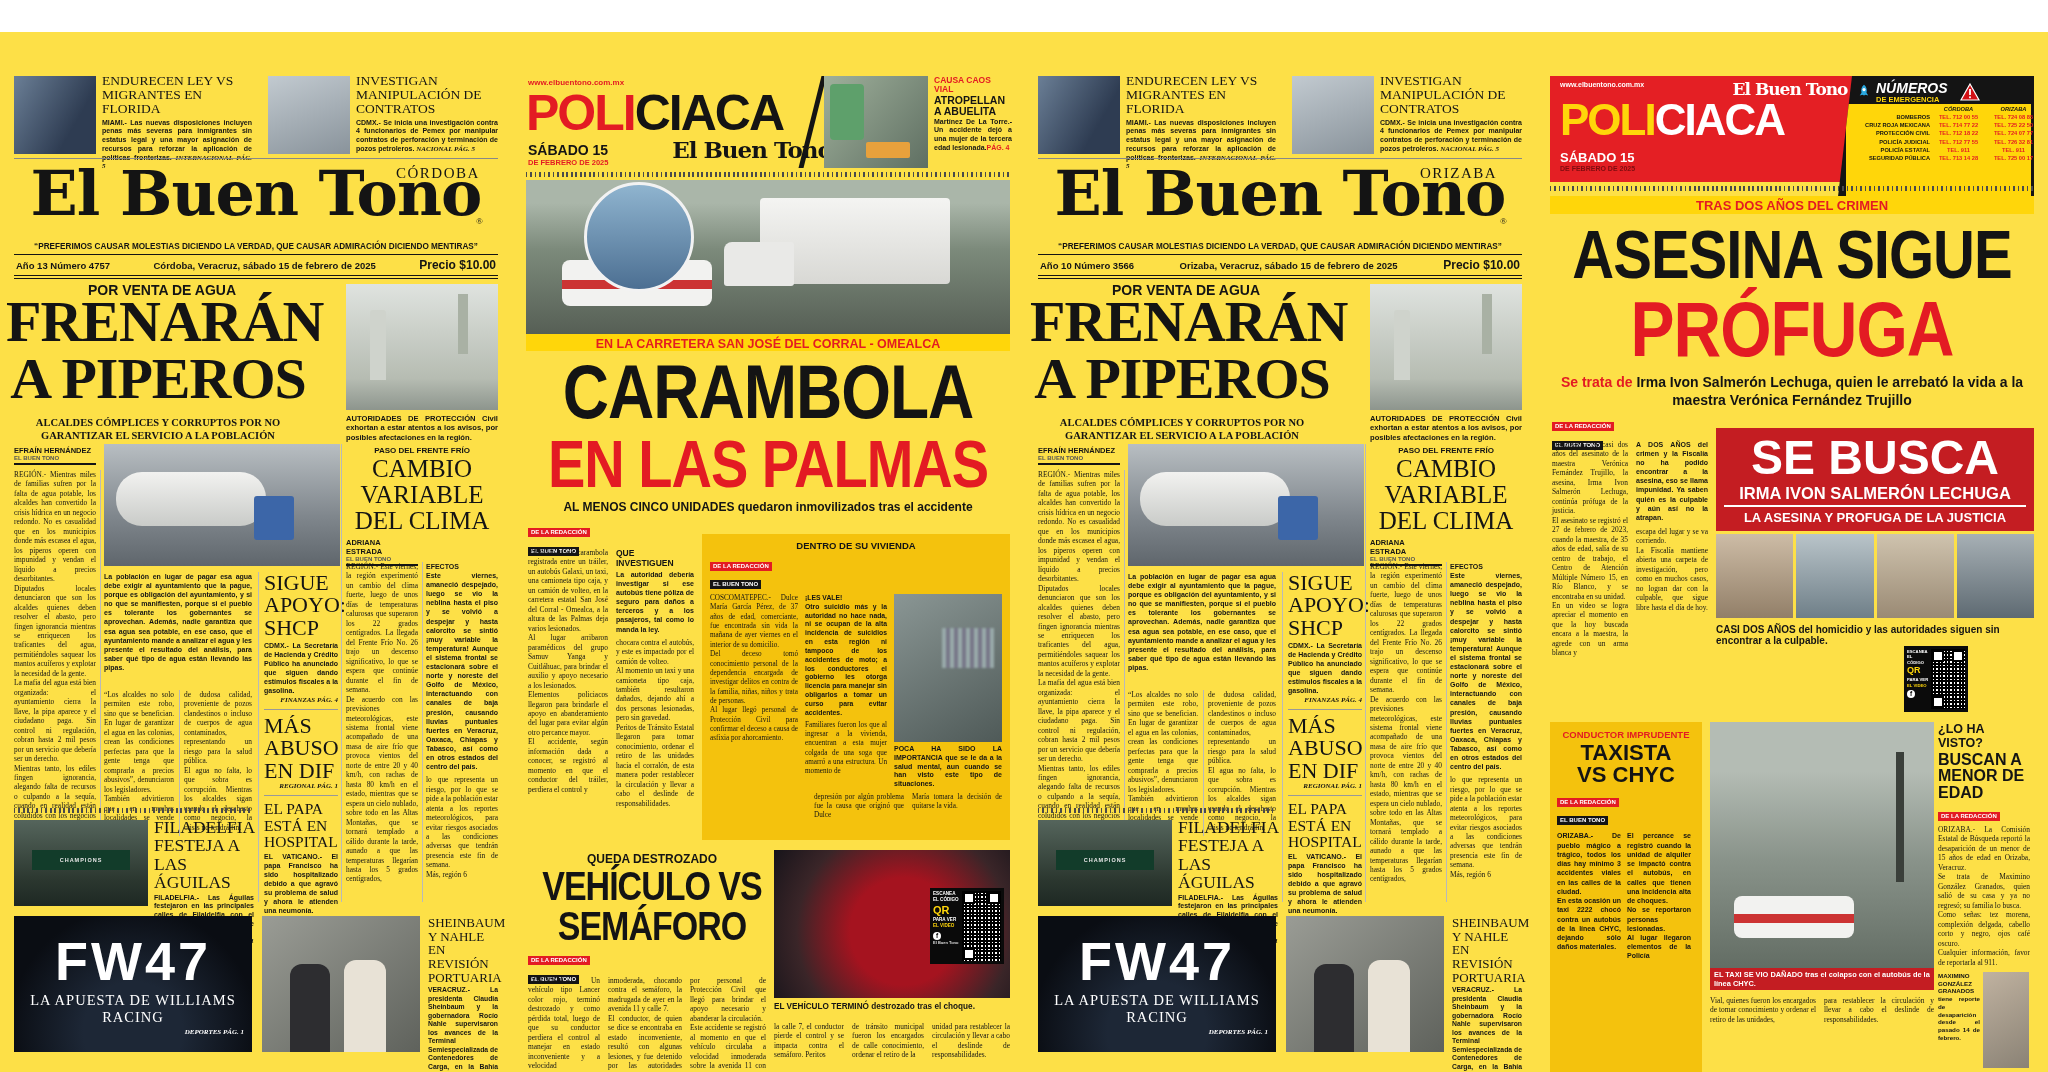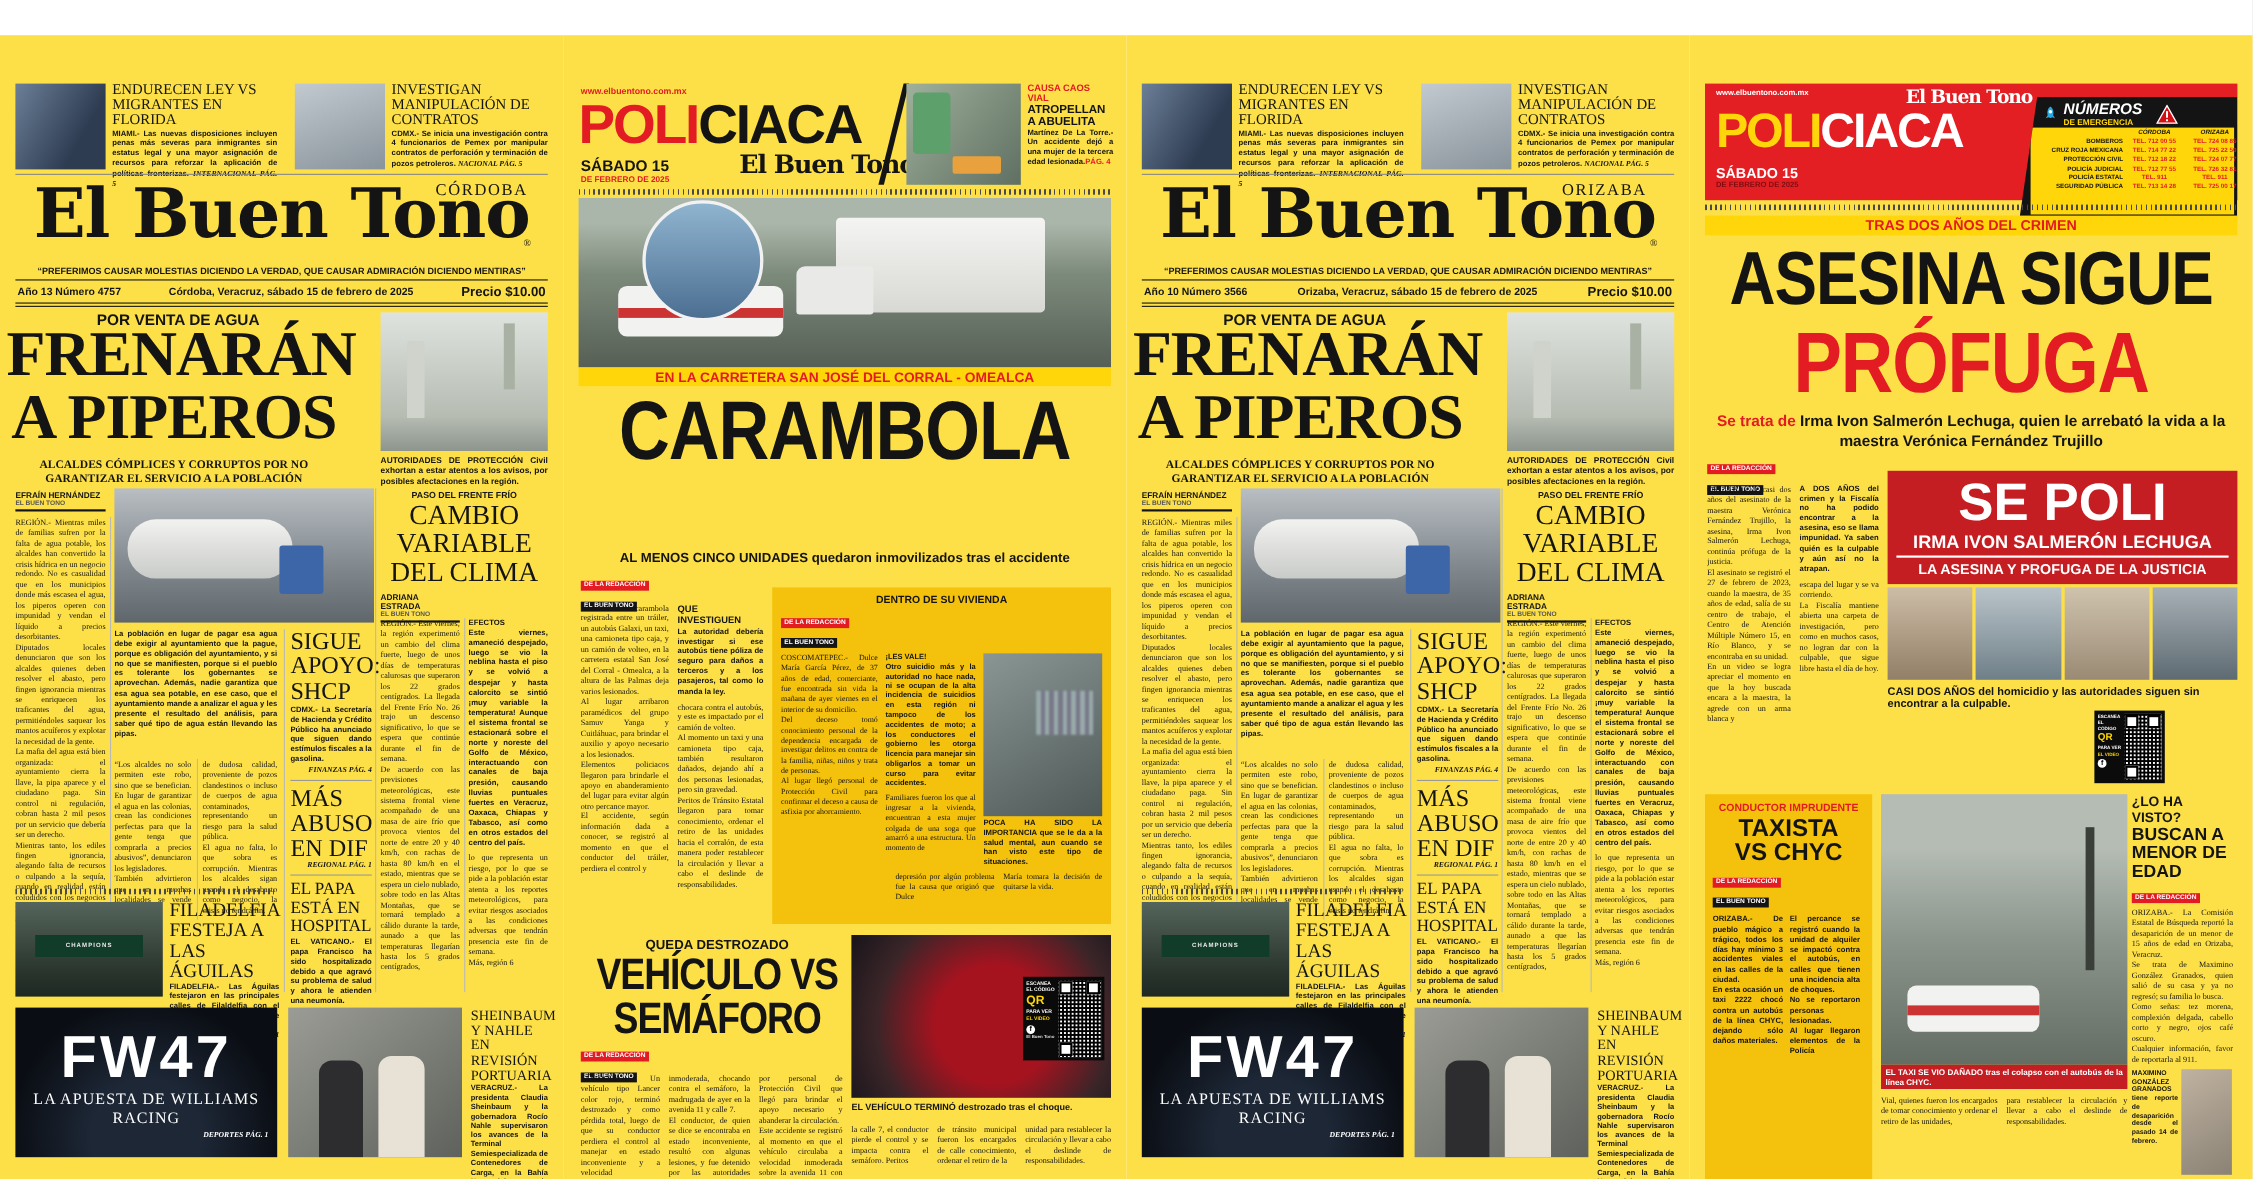--- a/index.html
+++ b/index.html
@@ -203,20 +203,23 @@
       <div style="position:absolute;left:0;top:20px;width:100%;height:9px;background:#c33"></div>
     </div>
   </div>
   <div class="abs circle-inset ph-bus" style="left:72px;top:150px;width:104px;height:104px"></div>
   <div class="abs c" style="left:14px;top:302px;width:484px;height:17px;background:#ffd60a">
     <span class="red x9" style="font-size:12.5px;line-height:17px">EN LA CARRETERA SAN JOSÉ DEL CORRAL - OMEALCA</span>
   </div>
   <div class="abs c" style="left:0;top:322px;width:512px">
     <span class="hl sqz" style="font-size:64px">CARAMBOLA</span>
   </div>
+  <div class="abs c red" style="left:0;top:400px;width:512px">
+    <span class="hl sqz" style="font-size:56px">EN LAS PALMAS</span>
+  </div>
   <div class="abs c b" style="left:0;top:468px;width:512px;font-size:12px">
     <span class="x9">AL MENOS CINCO UNIDADES</span><span> quedaron inmovilizados tras el accidente</span>
   </div>
   <div class="abs" style="left:16px;top:488px">
     <div><span class="tag">DE LA REDACCIÓN</span></div>
     <div style="margin-top:1px"><span class="tag tagb">EL BUEN TONO</span></div>
   </div>
   <div class="abs serif bt j pre" style="left:16px;top:516px;width:80px">YANGA.- Una carambola registrada entre un tráiler, un autobús Galaxi, un taxi, una camioneta tipo caja, y un camión de volteo, en la carretera estatal San José del Corral - Omealca, a la altura de las Palmas deja varios lesionados.
 Al lugar arribaron paramédicos del grupo Samuv Yanga y Cuitláhuac, para brindar el auxilio y apoyo necesario a los lesionados.
 Elementos policiacos llegaron para brindarle el apoyo en abanderamiento del lugar para evitar algún otro percance mayor.
@@ -415,21 +418,21 @@
   </div>
 </div>
 
 <div class="page" style="left:1536px">
   <div class="abs" style="left:14px;top:44px;width:484px;height:106px;background:#e41f24">
     <div class="abs wh b" style="left:10px;top:5px;font-size:7px">www.elbuentono.com.mx</div>
     <div class="abs bl c wh" style="left:120px;top:3px;width:240px;font-size:17px">El Buen Tono</div>
     <div class="abs hl" style="left:10px;top:22px;font-size:44px;letter-spacing:-2px"><span class="yel">POLI</span><span class="wh">CIACA</span></div>
     <div class="abs wh x9" style="left:10px;top:74px;font-size:13px">SÁBADO 15</div>
     <div class="abs b" style="left:10px;top:89px;font-size:7px;color:#7e0d10">DE FEBRERO DE 2025</div>
-    <div class="abs" style="right:0;top:12px;width:198px;height:110px;background:#141414;clip-path:polygon(16px 0,100% 0,100% 100%,0 100%)">
+    <div class="abs" style="right:0;top:0;width:198px;height:138px;background:#141414;clip-path:polygon(16px 0,100% 0,100% 100%,0 100%)">
       <div style="position:absolute;left:20px;top:3px;display:flex;align-items:center;gap:4px">
         <svg width="16" height="18" viewBox="0 0 20 20">
               <path d="M10 1c3 2 4.2 6 3.1 10l2.2 3.4-3.3-1.1c-1.2 1-2.8 1-4 0l-3.3 1.1L6.9 11C5.8 7 7 3 10 1z" fill="#29a8e0"></path>
               <circle cx="10" cy="7" r="2" fill="#fff"></circle>
             </svg>
         <div>
           <span class="wh x9 it" style="font-size:14px">NÚMEROS</span>
           <div class="yel x9" style="font-size:7.5px;margin-top:-2px">DE EMERGENCIA</div>
         </div>
         <svg width="20" height="18" viewBox="0 0 20 18" style="margin-left:8px">
@@ -484,21 +487,21 @@
   </div>
   <div class="abs serif bt j pre" style="left:16px;top:408px;width:76px">ORIZABA.- A casi dos años del asesinato de la maestra Verónica Fernández Trujillo, la asesina, Irma Ivon Salmerón Lechuga, continúa prófuga de la justicia.
 El asesinato se registró el 27 de febrero de 2023, cuando la maestra, de 35 años de edad, salía de su centro de trabajo, el Centro de Atención Múltiple Número 15, en Río Blanco, y se encontraba en su unidad.
 En un video se logra apreciar el momento en que la hoy buscada encara a la maestra, la agrede con un arma blanca y</div>
   <div class="abs" style="left:100px;top:408px;width:72px">
     <div class="sans b j" style="font-size:7px;line-height:1.3">A DOS AÑOS del crimen y la Fiscalía no ha podido encontrar a la asesina, eso se llama impunidad. Ya saben quién es la culpable y aún así no la atrapan.</div>
     <div class="serif bt j pre" style="margin-top:5px">escapa del lugar y se va corriendo.
 La Fiscalía mantiene abierta una carpeta de investigación, pero como en muchos casos, no logran dar con la culpable, que sigue libre hasta el día de hoy.</div>
   </div>
   <div class="abs wh c" style="left:180px;top:396px;width:318px;background:#c41d22;padding:6px 8px;box-sizing:border-box">
-    <div class="x9" style="font-size:48px;line-height:1">SE POLI</div>
+    <div class="x9" style="font-size:48px;line-height:1">SE BUSCA</div>
     <div class="x9" style="font-size:16.5px;border-bottom:2px solid #fff;padding-bottom:2px;margin-top:2px">IRMA IVON SALMERÓN LECHUGA</div>
     <div class="x9" style="font-size:13px;padding-top:3px">LA ASESINA Y PROFUGA DE LA JUSTICIA</div>
   </div>
   <div class="abs" style="left:180px;top:502px;width:318px;height:84px;display:flex;gap:3px">
     <div class="photo ph-mug1" style="position:relative;flex:1"></div>
     <div class="photo ph-mug2" style="position:relative;flex:1"></div>
     <div class="photo ph-mug3" style="position:relative;flex:1"></div>
     <div class="photo ph-mug4" style="position:relative;flex:1"></div>
   </div>
   <div class="abs" style="left:180px;top:592px;width:318px;font-size:10px;font-weight:bold">

